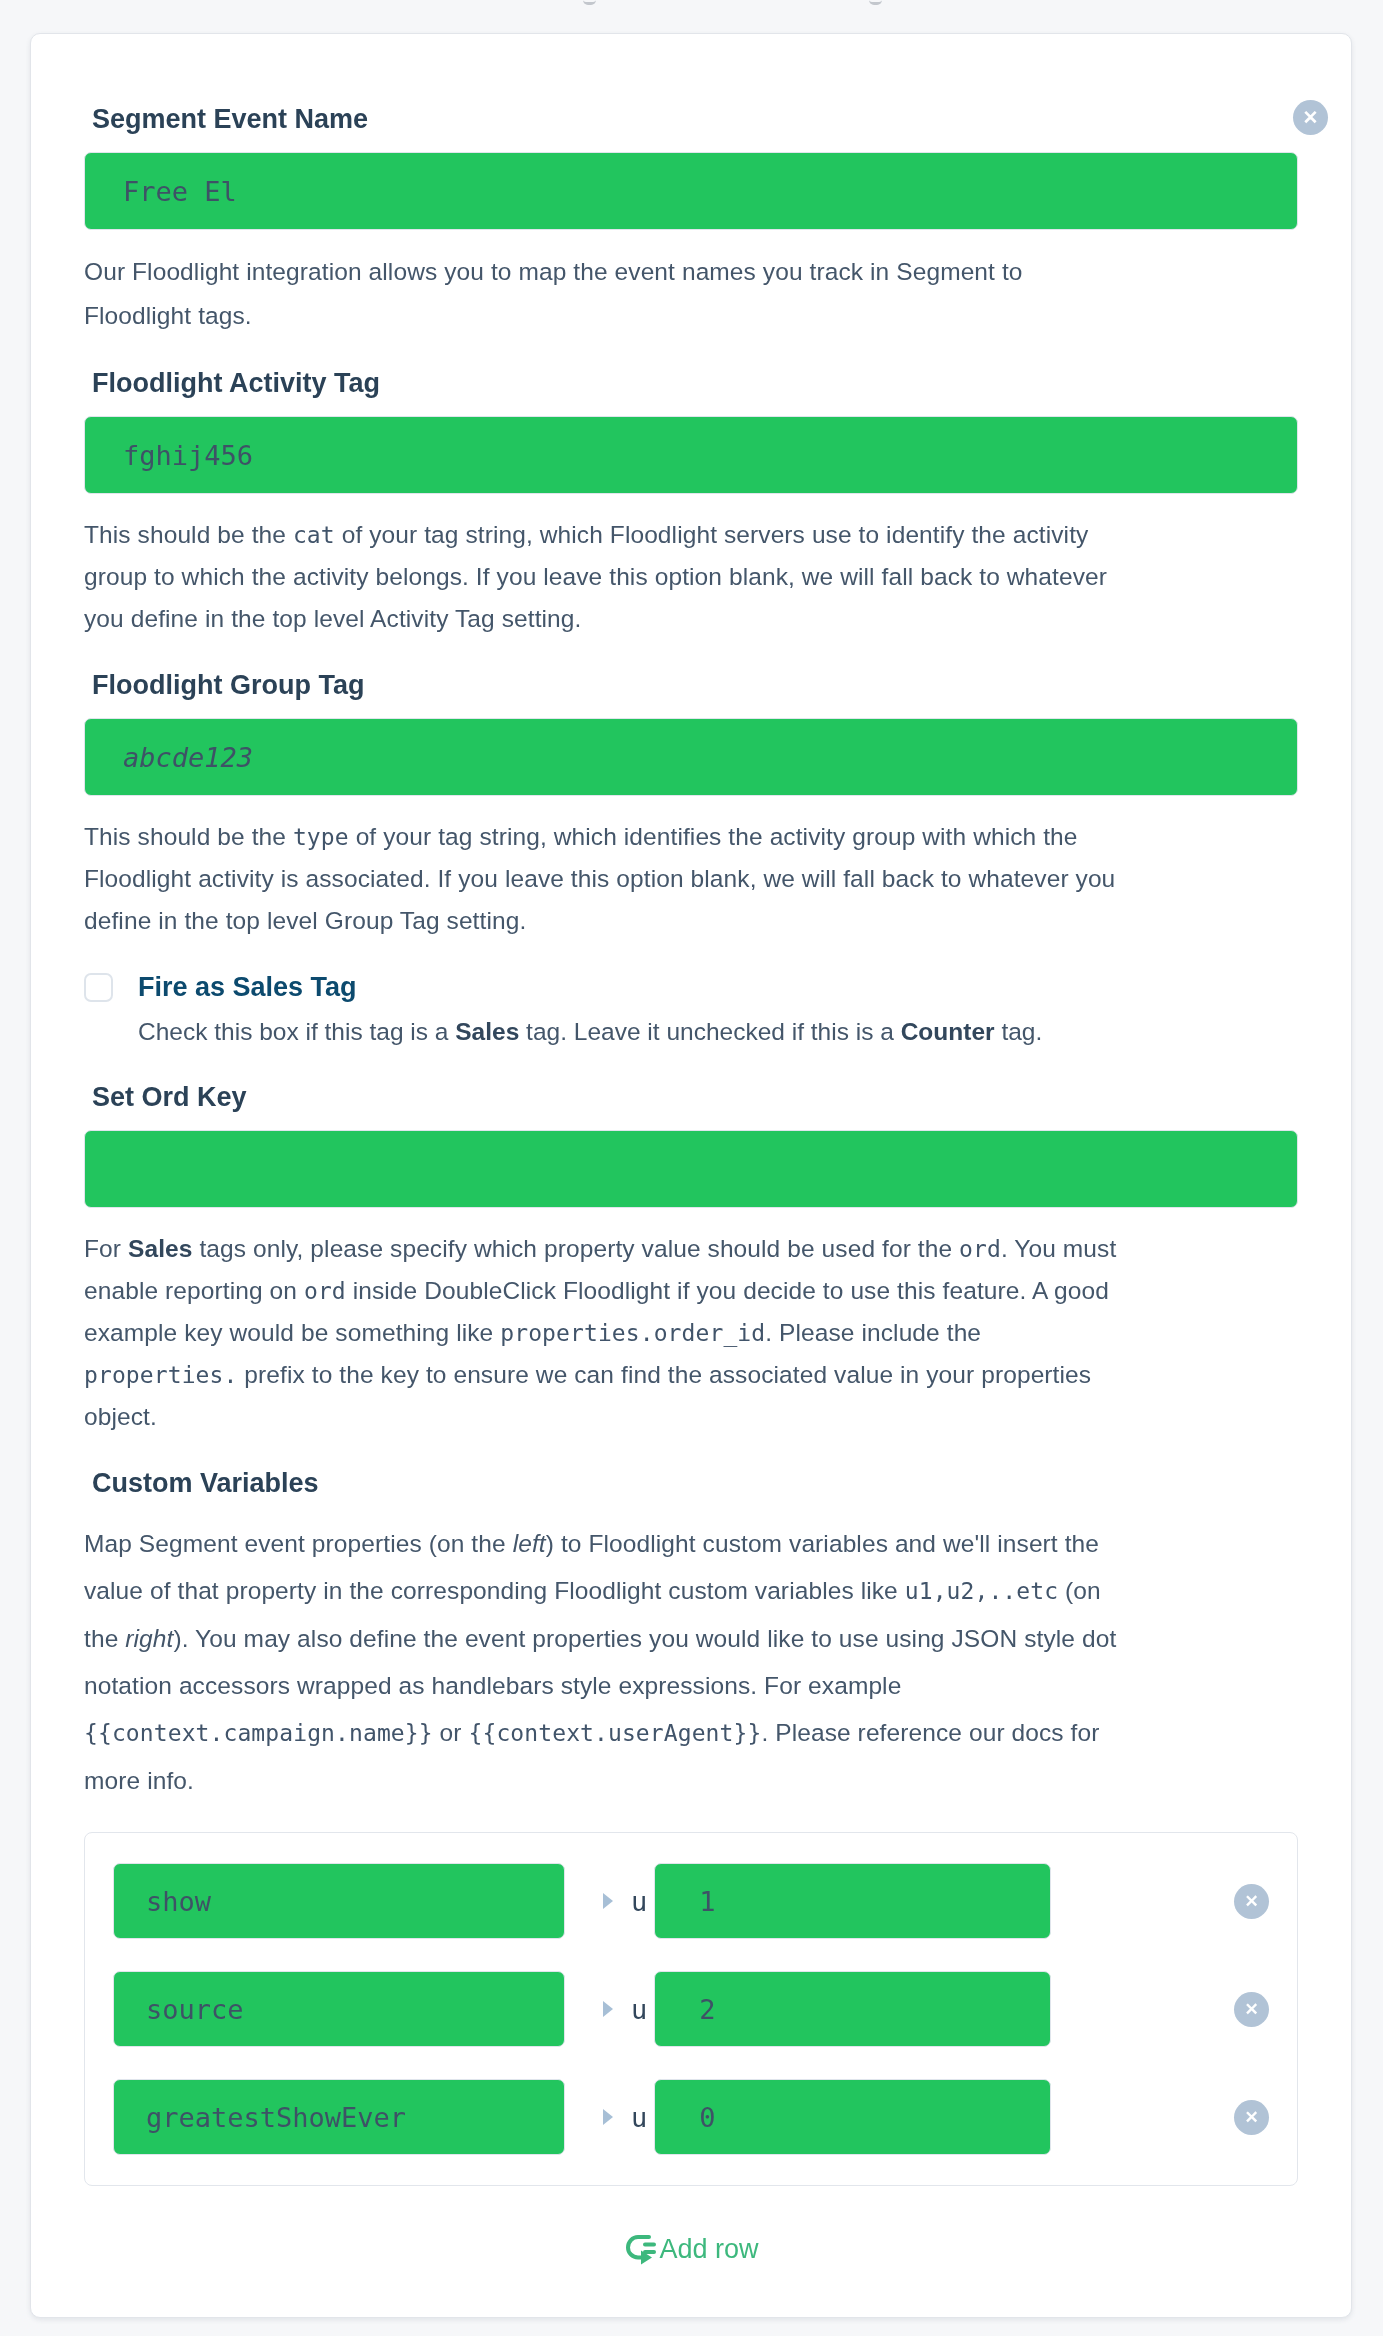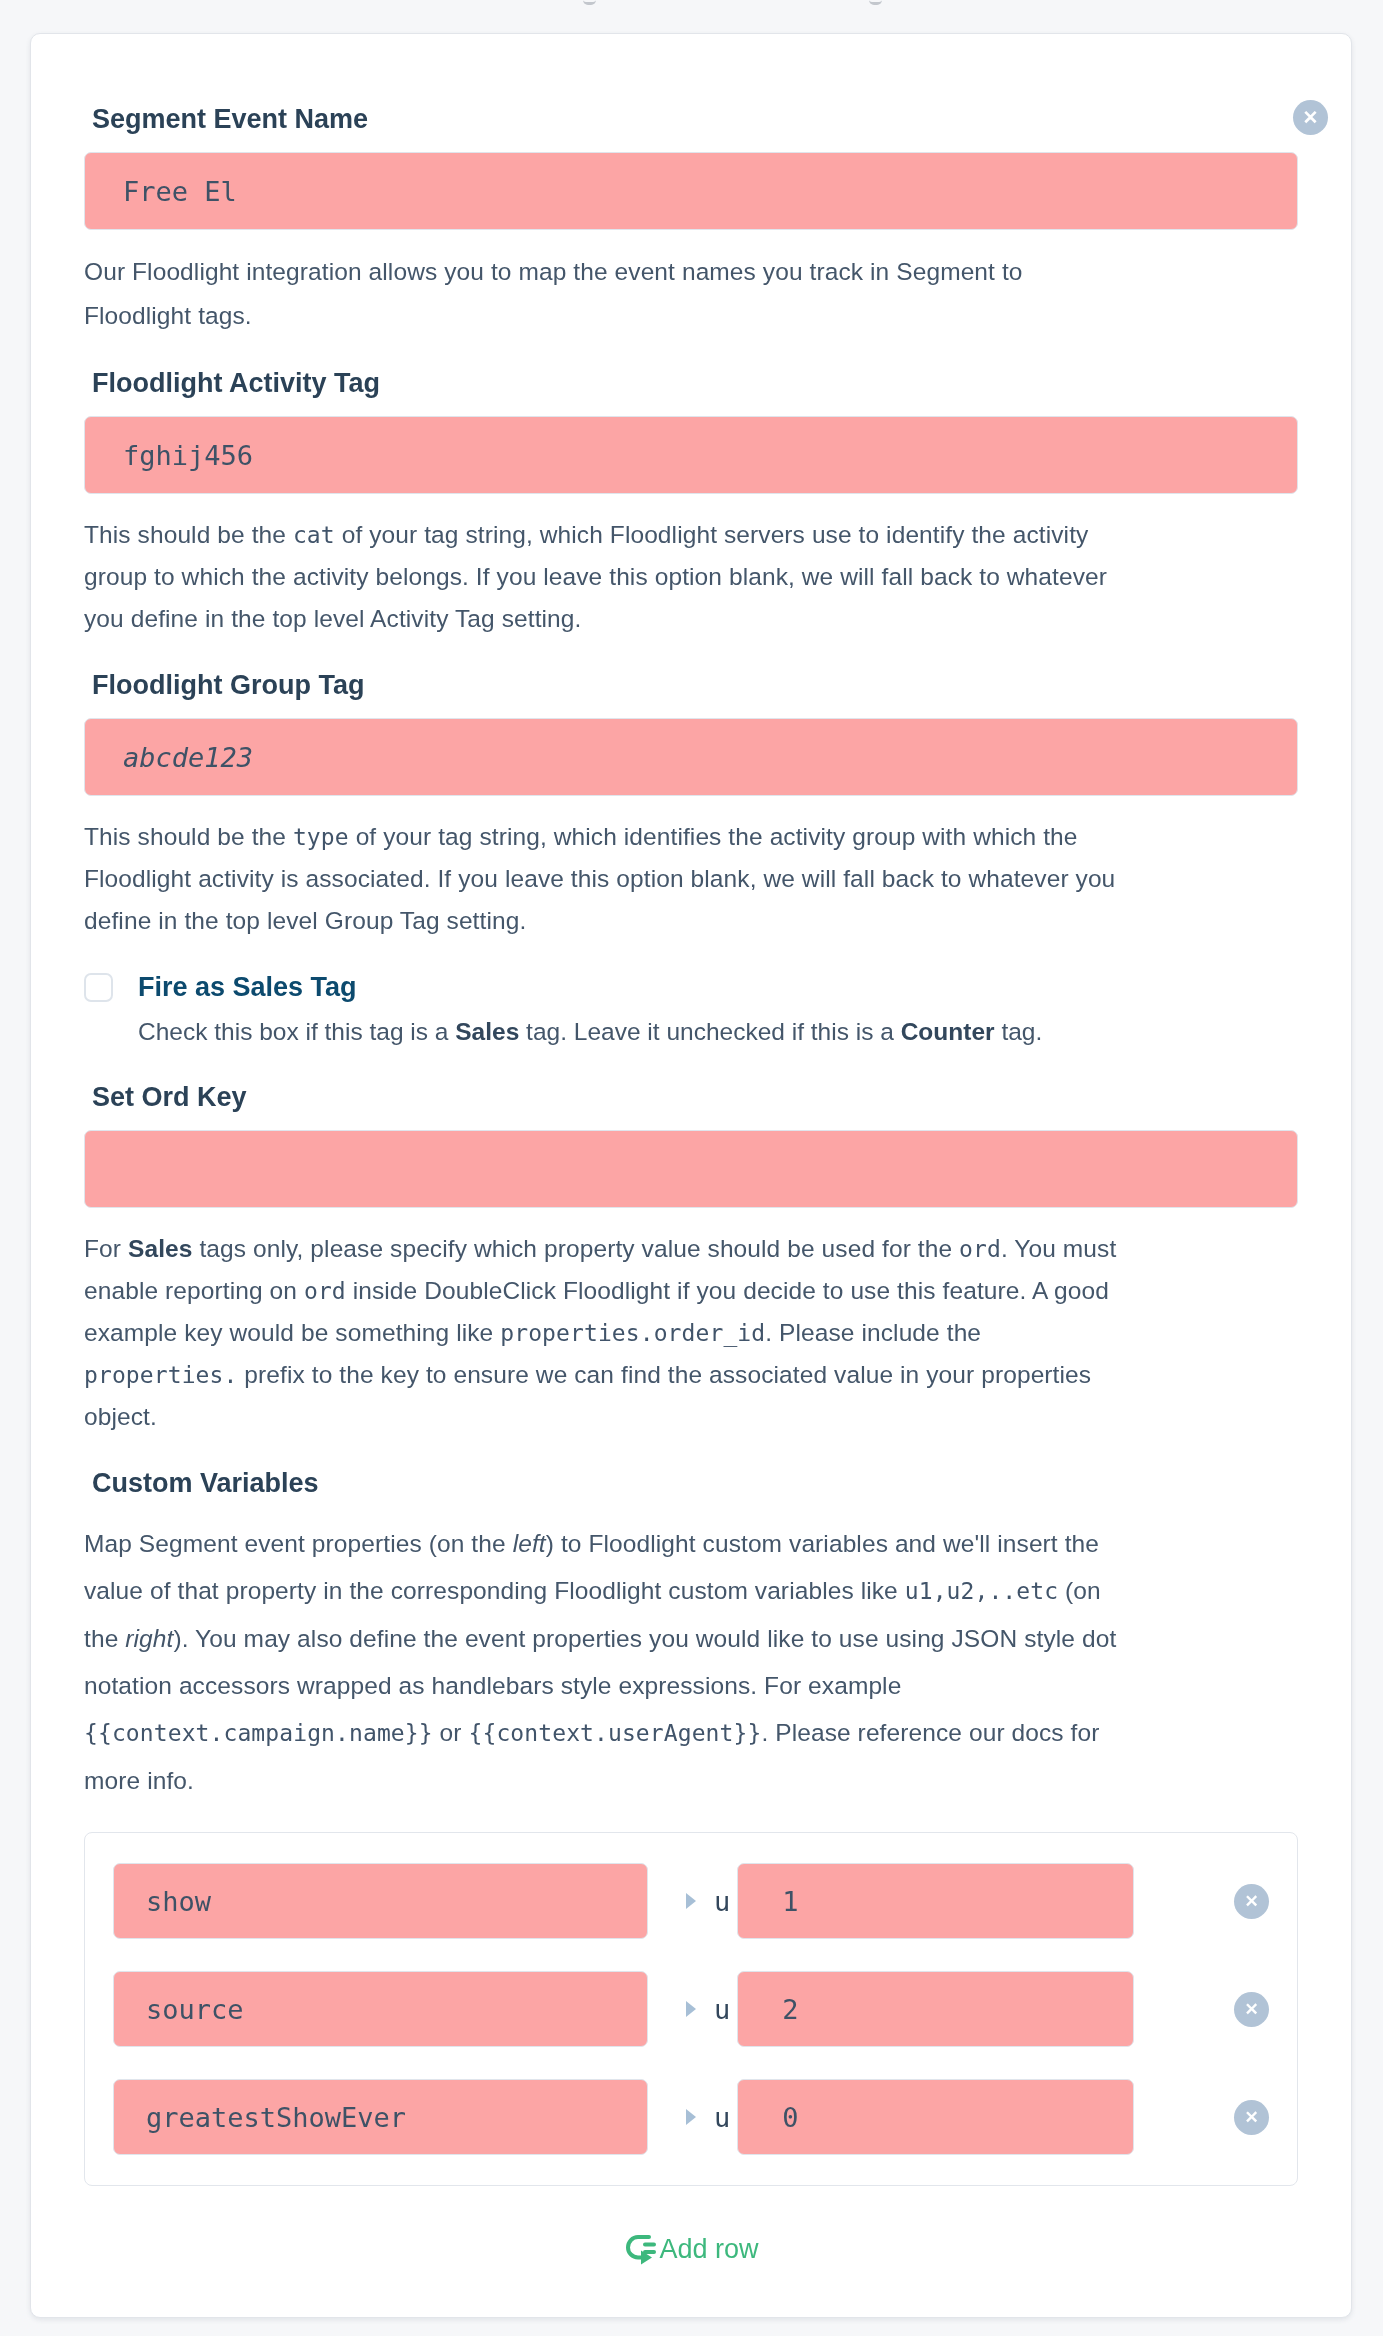--- a/index.html
+++ b/index.html
@@ -32,21 +32,21 @@
     color:#ffffff; font-size:19px; font-weight:700; line-height:1;
   }
   h2.section {
     color:#2b4257; font-size:27px; font-weight:600; line-height:34px;
     margin:28px 8px 0;
   }
   h2.first { margin-top:68px; }
   .text-input {
     display:block; width:100%; height:78px;
     border:1px solid #e0e5ec; border-radius:7px;
-    background:#fca5a5; outline:none;
+    background:#22c55e; outline:none;
     font-family:"DejaVu Sans Mono", monospace;
     font-size:27px; color:#3e5266;
     padding:0 38px; margin-top:16px;
   }
   .text-input.ph-italic::placeholder {
     color:#3e5266; opacity:1; font-style:italic;
   }
   p.help {
     font-size:24.5px; line-height:44px; color:#44566a; margin-top:20px;
     letter-spacing:.1px;
@@ -69,21 +69,21 @@
     color:#0c4a6e; font-size:27px; font-weight:600; line-height:34px; cursor:pointer;
   }
   .check-help { margin-top:8px; font-size:24.5px; line-height:40px; color:#44566a; }
   .cv-box {
     margin-top:28px; border:1px solid #e2e6ec; border-radius:8px;
     padding:30px 28px;
   }
   .cv-row { display:flex; align-items:center; }
   .cv-row + .cv-row { margin-top:32px; }
   .cv-row .text-input { margin-top:0; }
-  .cv-left  { width:535px; flex:none; padding:0 32px; height:76px; }
+  .cv-left  { width:452px; flex:none; padding:0 32px; height:76px; }
   .cv-right { width:397px; flex:none; padding:0 44px; height:76px; }
   .tri {
     width:0; height:0; flex:none;
     border-left:10px solid #a7bfd6;
     border-top:8px solid transparent;
     border-bottom:8px solid transparent;
     margin-left:38px;
   }
   .u-label {
     font-family:"DejaVu Sans Mono", monospace;

